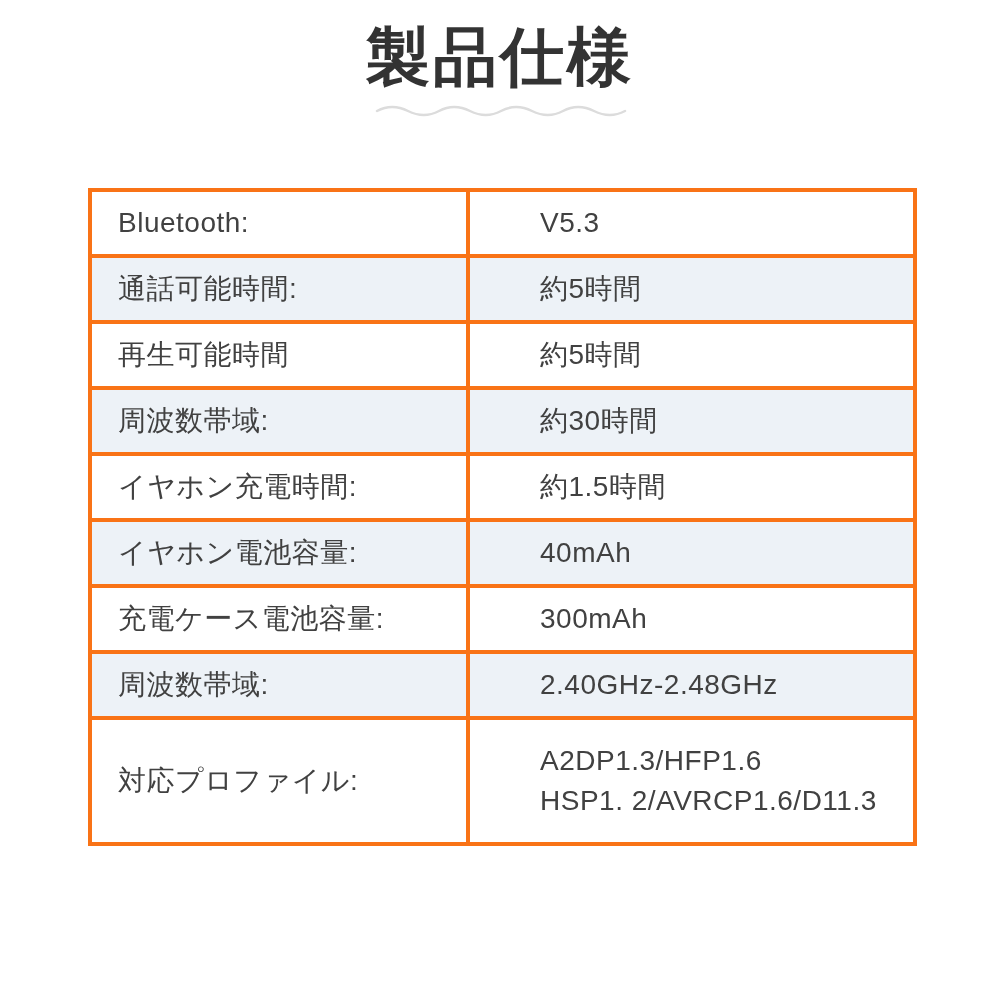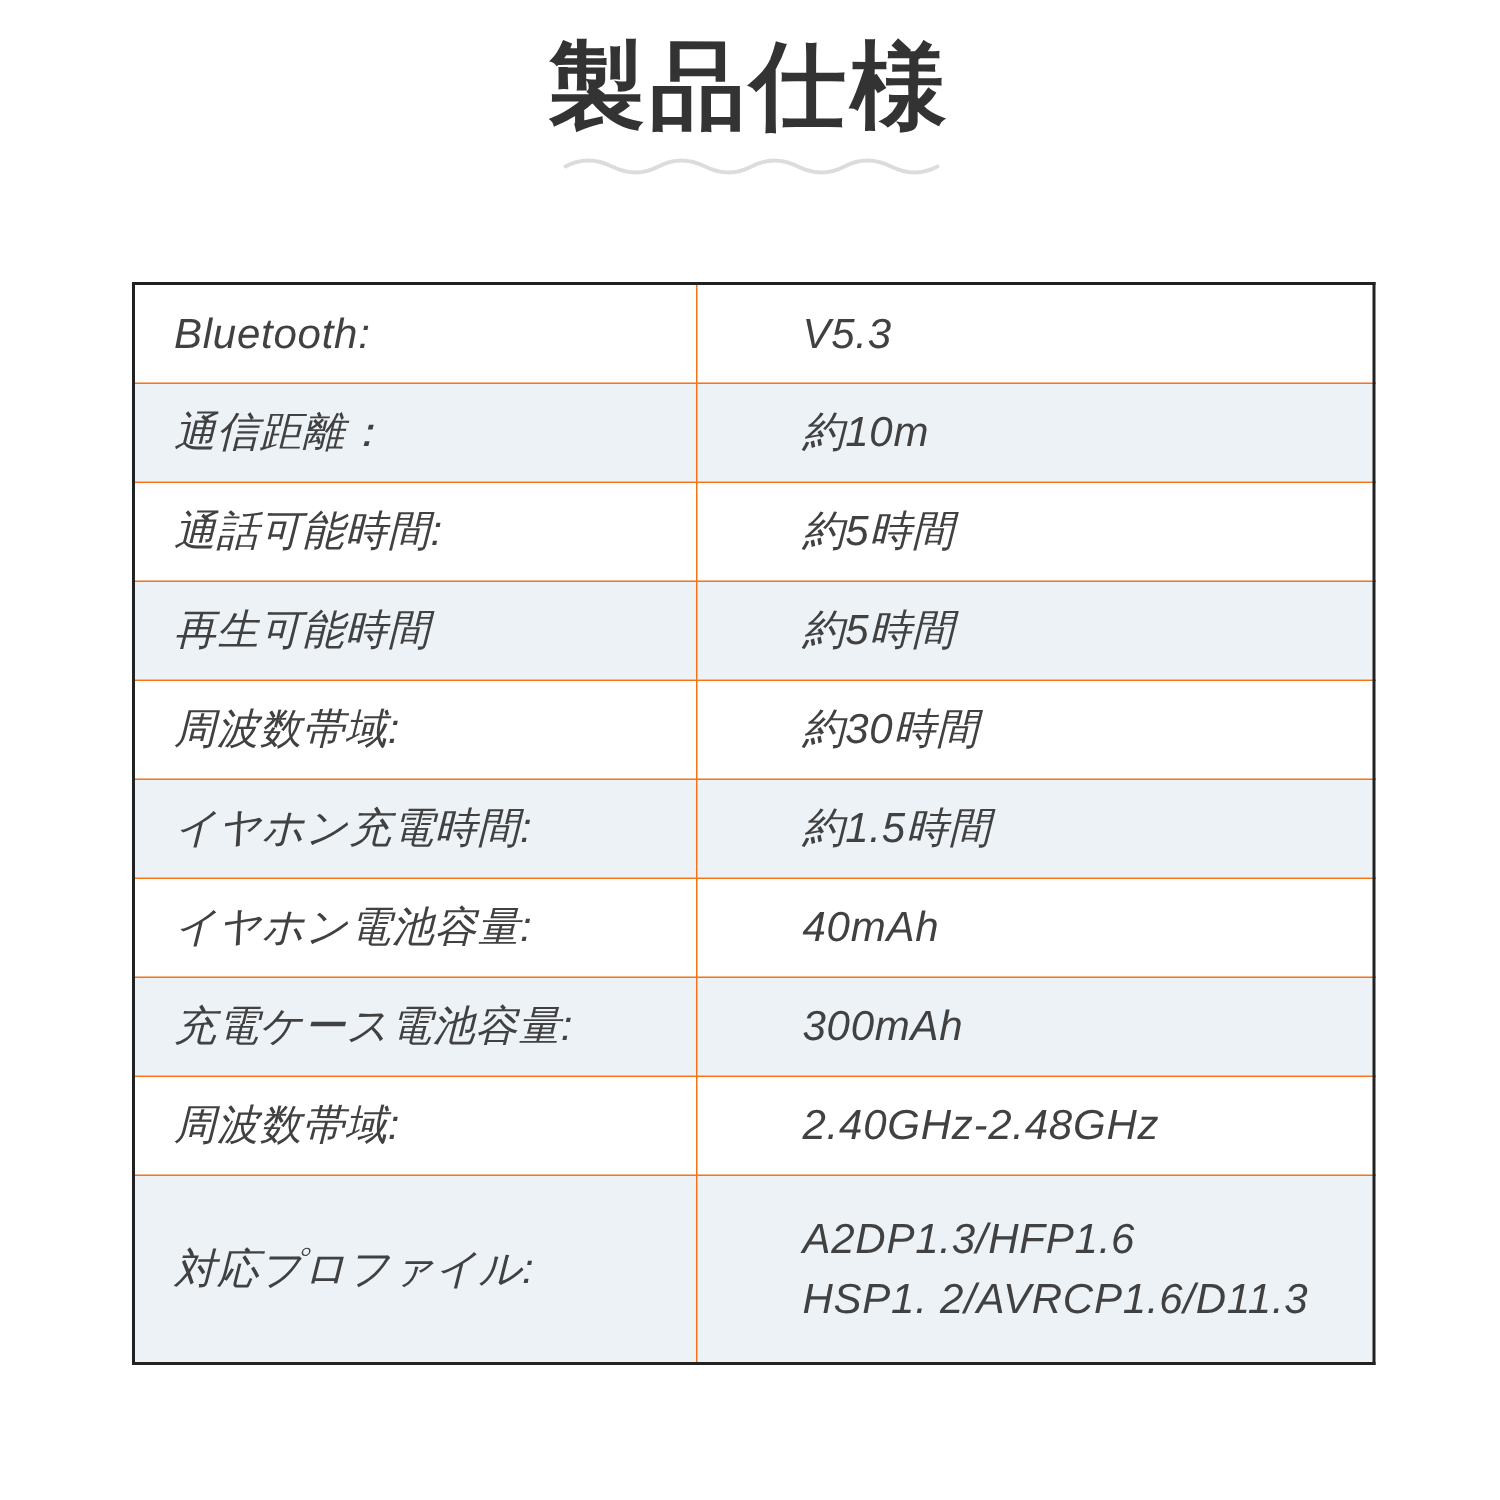--- a/index.html
+++ b/index.html
@@ -32,26 +32,25 @@
     margin: 8px auto 0 auto;
   }
   .spec-table {
     border-collapse: collapse;
     table-layout: fixed;
     margin: 70px 0 0 88px;
     width: 829px;
     border: 2px solid #222222;
   }
   .spec-table td {
-    border: 1px solid #f97316;
+    border: 4px solid #f97316;
     font-size: 28px;
     color: #414141;
     vertical-align: middle;
     letter-spacing: 0.5px;
-    font-style: italic;
   }
   .spec-table tr {
     height: 66px;
     background: #ffffff;
   }
   .spec-table tr:nth-child(even) {
     background: #edf2f7;
   }
   .spec-table tr.tall-row {
     height: 126px;
@@ -75,24 +74,20 @@
 
   <svg class="wave" width="254" height="18" viewBox="0 0 254 18" aria-hidden="true">
     <path d="M4 11 q 15 -8 31 0 t 31 0 t 31 0 t 31 0 t 31 0 t 31 0 t 31 0 t 31 0" fill="none" stroke="#dcdcdc" stroke-width="2.5" stroke-linecap="round"></path>
   </svg>
 
   <table class="spec-table">
     <tbody>
       <tr>
         <td class="cell-label">Bluetooth:</td>
         <td class="cell-value">V5.3</td>
-      </tr>
-      <tr>
-        <td class="cell-label">通信距離：</td>
-        <td class="cell-value">約10m</td>
       </tr>
       <tr>
         <td class="cell-label">通話可能時間:</td>
         <td class="cell-value">約5時間</td>
       </tr>
       <tr>
         <td class="cell-label">再生可能時間</td>
         <td class="cell-value">約5時間</td>
       </tr>
       <tr>

